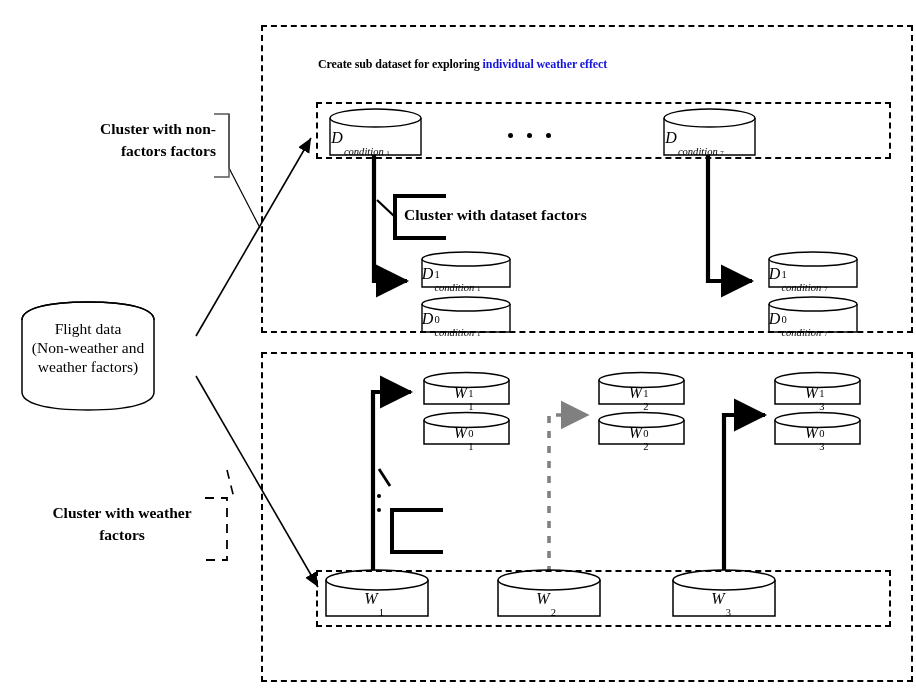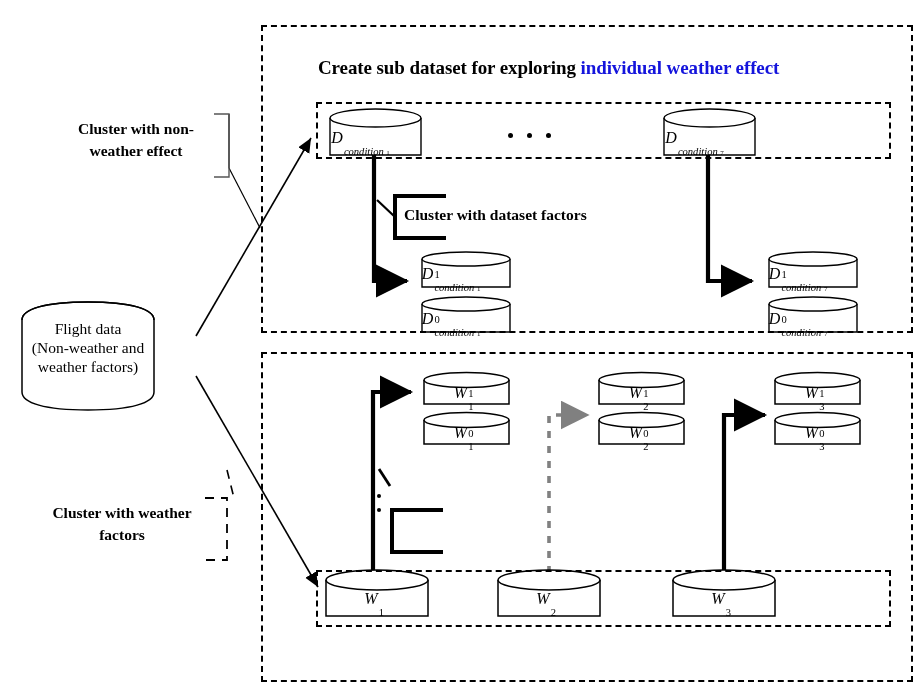--- a/index.html
+++ b/index.html
@@ -11,21 +11,21 @@
   
   .panel{position:absolute;border:2.2px dashed #000;box-sizing:border-box;}
   #panel-top{left:261px;top:25px;width:652px;height:308px;}
   #panel-bottom{left:261px;top:352px;width:652px;height:330px;}
 
   .panel-inner{position:absolute;border:2px dashed #000;box-sizing:border-box;}
   #inner-top{left:316px;top:102px;width:575px;height:57px;}
   #inner-bottom{left:316px;top:570px;width:575px;height:57px;}
 
   
-  .panel-title{position:absolute;font-weight:bold;font-size:19px;
+  .panel-title{position:absolute;font-weight:bold;font-size:12px;
                letter-spacing:-0.1px;white-space:nowrap;}
   #title-top{left:318px;top:57px;}
   #title-bottom{left:296px;top:643px;}
   .blue{color:#1414dc;}
 
   
   #flight-data .label{font-size:15.5px;line-height:19px;text-align:center;
                       display:block;padding-top:17px;white-space:normal;}
 
   
@@ -166,23 +166,23 @@
   </div>
 
   <div id="flight-data" style="position:absolute;left:22px;top:302px;width:132px;height:104px;">
     <div class="label">
       <span>Flight data</span><br>
       <span>(Non-weather and</span><br>
       <span>weather factors)</span>
     </div>
   </div>
 
-  <div class="callout" style="left:56px;top:118px;text-align:center;width:160px;line-height:22px;">
+  <div class="callout" style="left:56px;top:118px;text-align:right;width:160px;line-height:22px;">
     <span>Cluster with non-</span><br>
-    <span>weather effect</span>
+    <span>factors factors</span>
   </div>
 
   <div class="callout" style="left:42px;top:502px;text-align:center;width:160px;line-height:22px;">
     <span>Cluster with weather</span><br>
     <span>factors</span>
   </div>
 
   <div class="callout" style="left:404px;top:206px;">Cluster with dataset factors</div>
 
 

